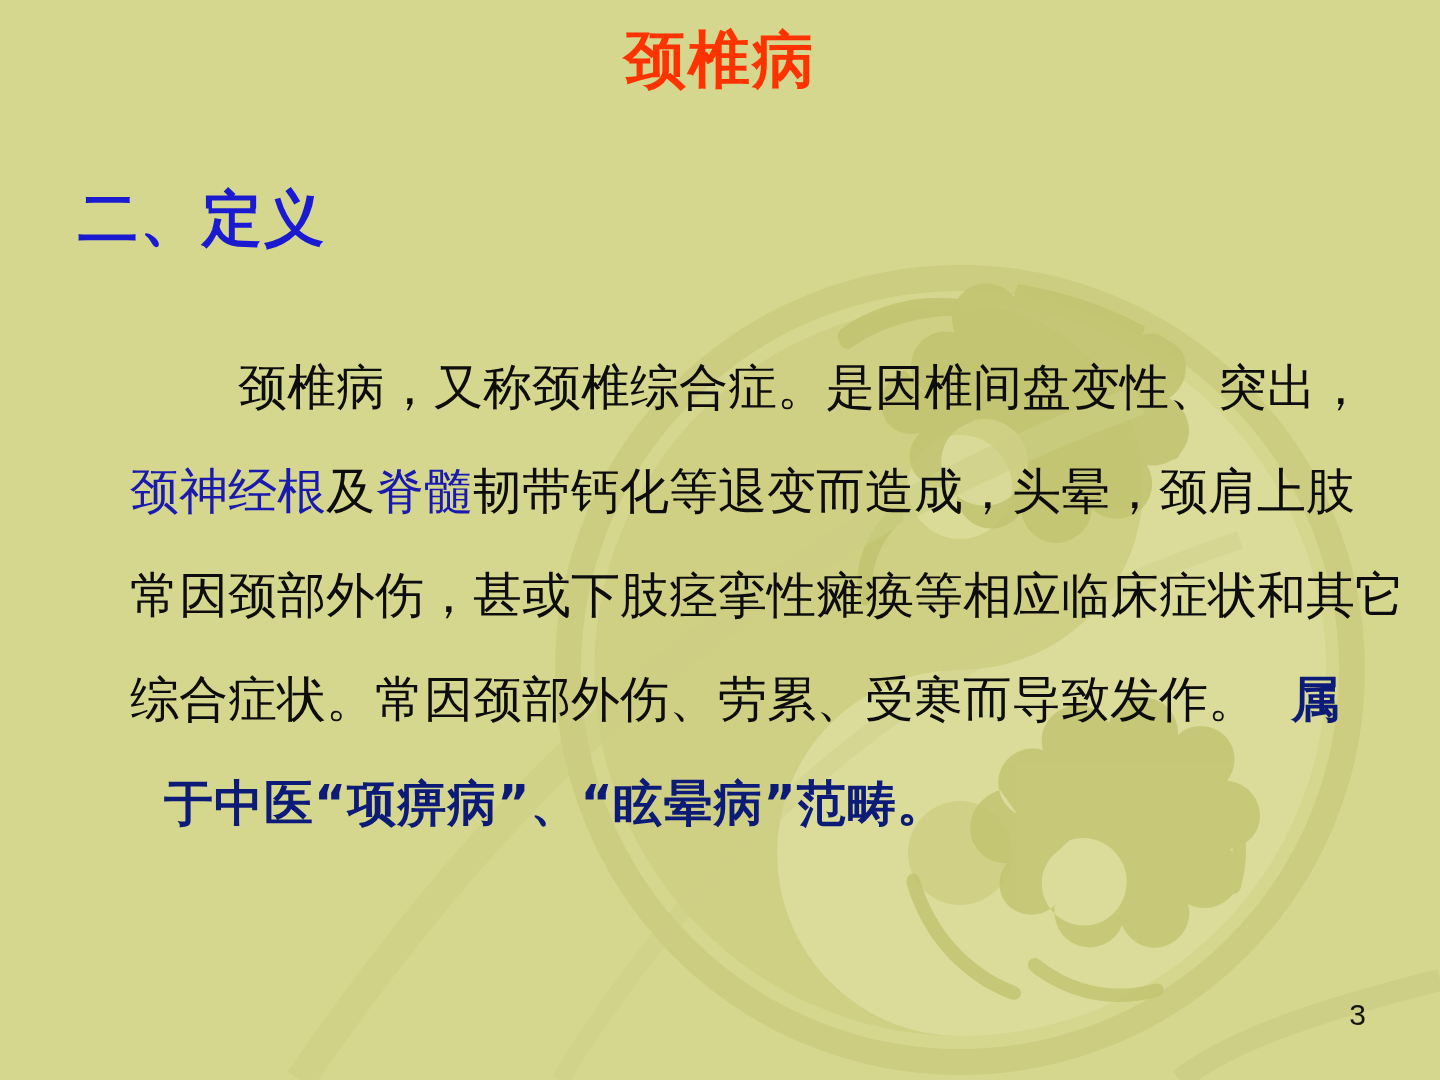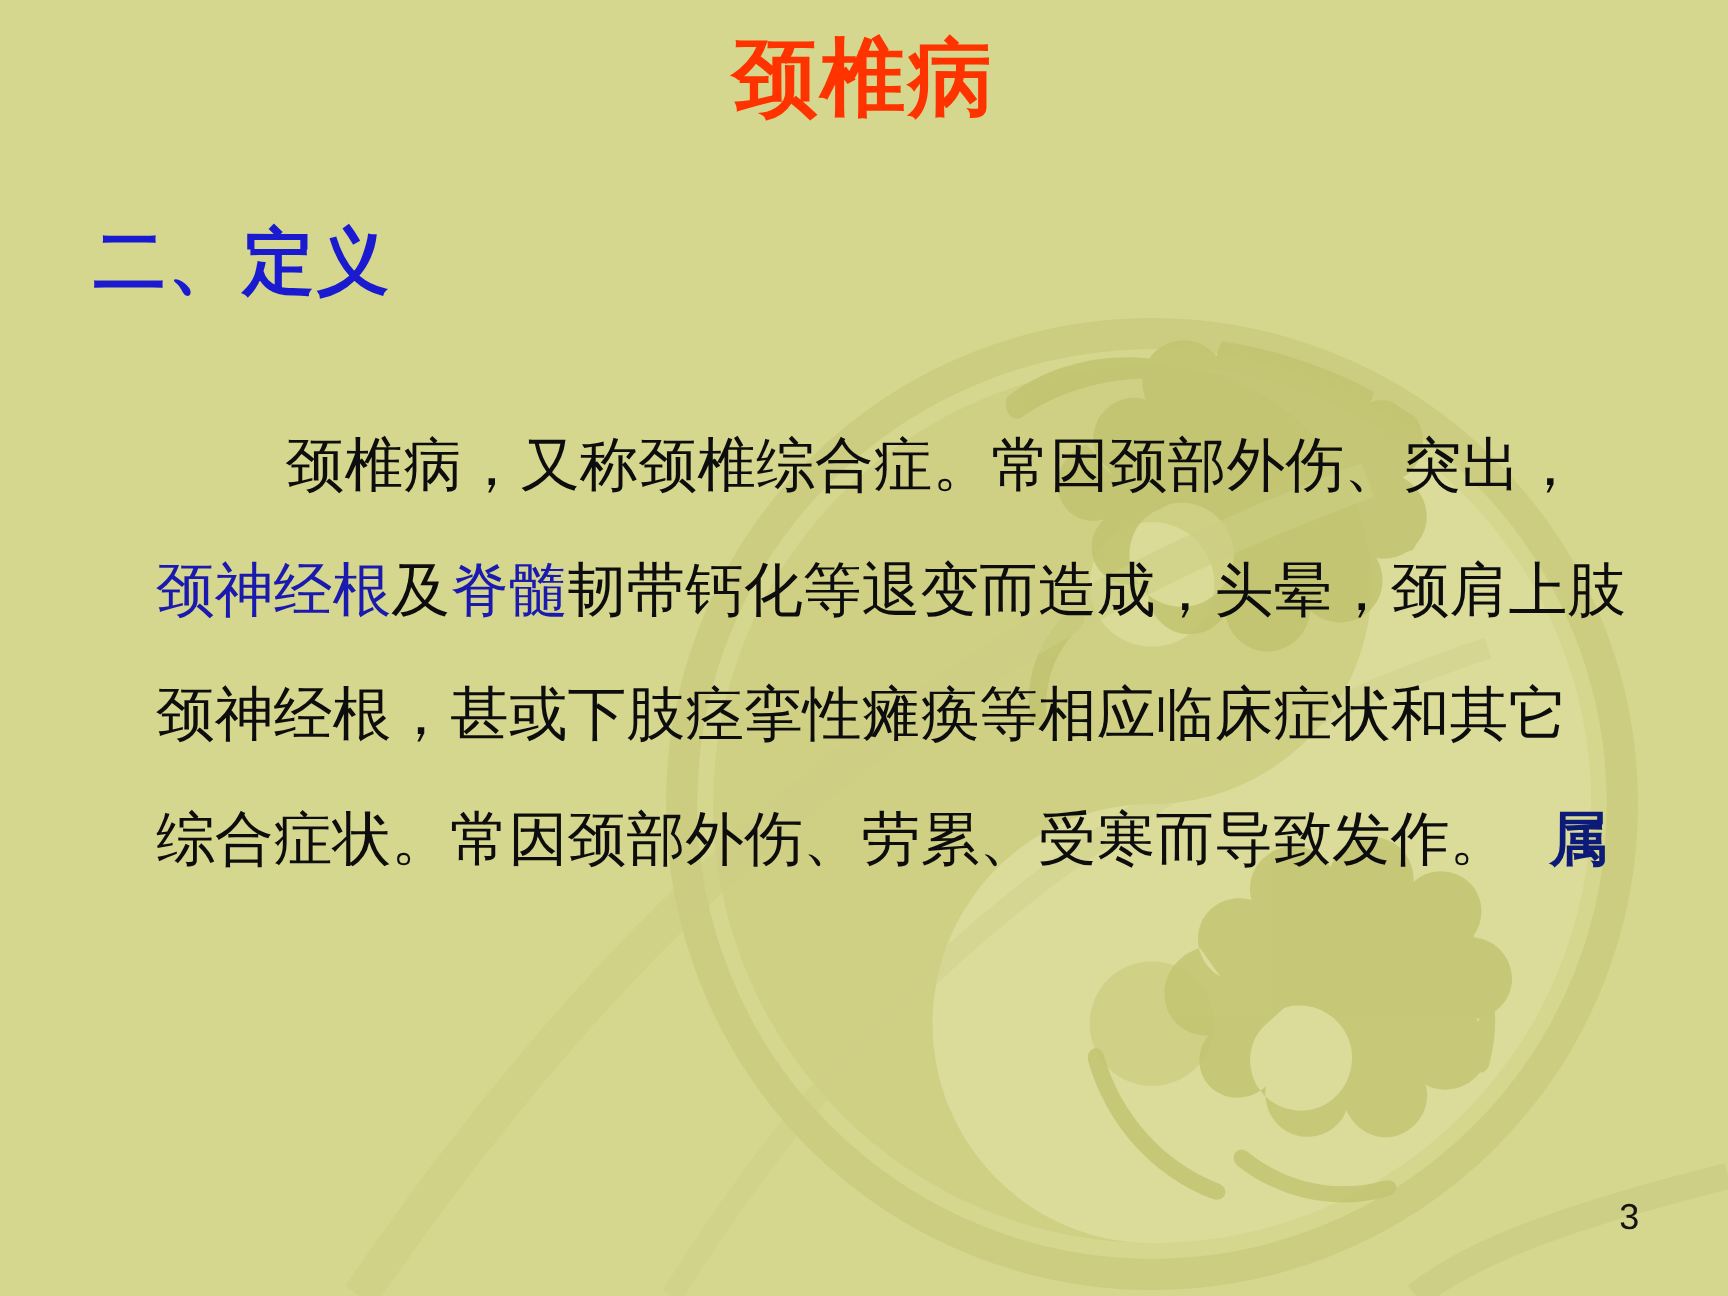--- a/index.html
+++ b/index.html
@@ -29,21 +29,21 @@
     pointer-events: none;
   }
 
   
   .slide-title {
     position: absolute;
     top: 26px;
     left: 0;
     width: 1440px;
     text-align: center;
-    font-size: 71px;
+    font-size: 62px;
     line-height: 1.1;
     font-weight: bold;
     color: #ff3300;
     letter-spacing: 2px;
     white-space: nowrap;
   }
 
   
   .section-heading {
     position: absolute;
@@ -169,34 +169,37 @@
     <path d="M1440 980 C1320 1010 1230 1040 1180 1080" fill="none" stroke="#c6c77e" stroke-width="22" opacity="0.5"></path>
   </svg>
 
   <div class="slide-title">颈椎病</div>
 
   <div class="section-heading">二、定义</div>
 
   <div class="body-block">
 
     <div class="body-line">
-      <span class="indent"></span><span>颈椎病，又称颈椎综合症。常因颈部外伤、突出，</span>
+      <span class="indent"></span><span>颈椎病，又称颈椎综合症。是因椎间盘变性、突出，</span>
     </div>
 
 
     <div class="body-line">
       <span class="hl-blue">颈神经根</span><span>及</span><span class="hl-blue">脊髓</span><span>韧带钙化等退变而造成，头晕，颈肩上肢</span>
     </div>
 
     <div class="body-line">
-      <span>颈神经根，甚或下肢痉挛性瘫痪等相应临床症状和其它</span>
+      <span>常因颈部外伤，甚或下肢痉挛性瘫痪等相应临床症状和其它</span>
     </div>
 
     <div class="body-line">
       <span>综合症状。常因颈部外伤、劳累、受寒而导致发作。</span><span class="gap"></span><span class="attr-blue">属</span>
     </div>
 
+    <div class="body-line final-line">
+      <span>于中医“项痹病”、“眩晕病”范畴。</span>
+    </div>
 
   </div>
 
   <div class="page-number">3</div>
 
 </div>
 
 </body></html>

